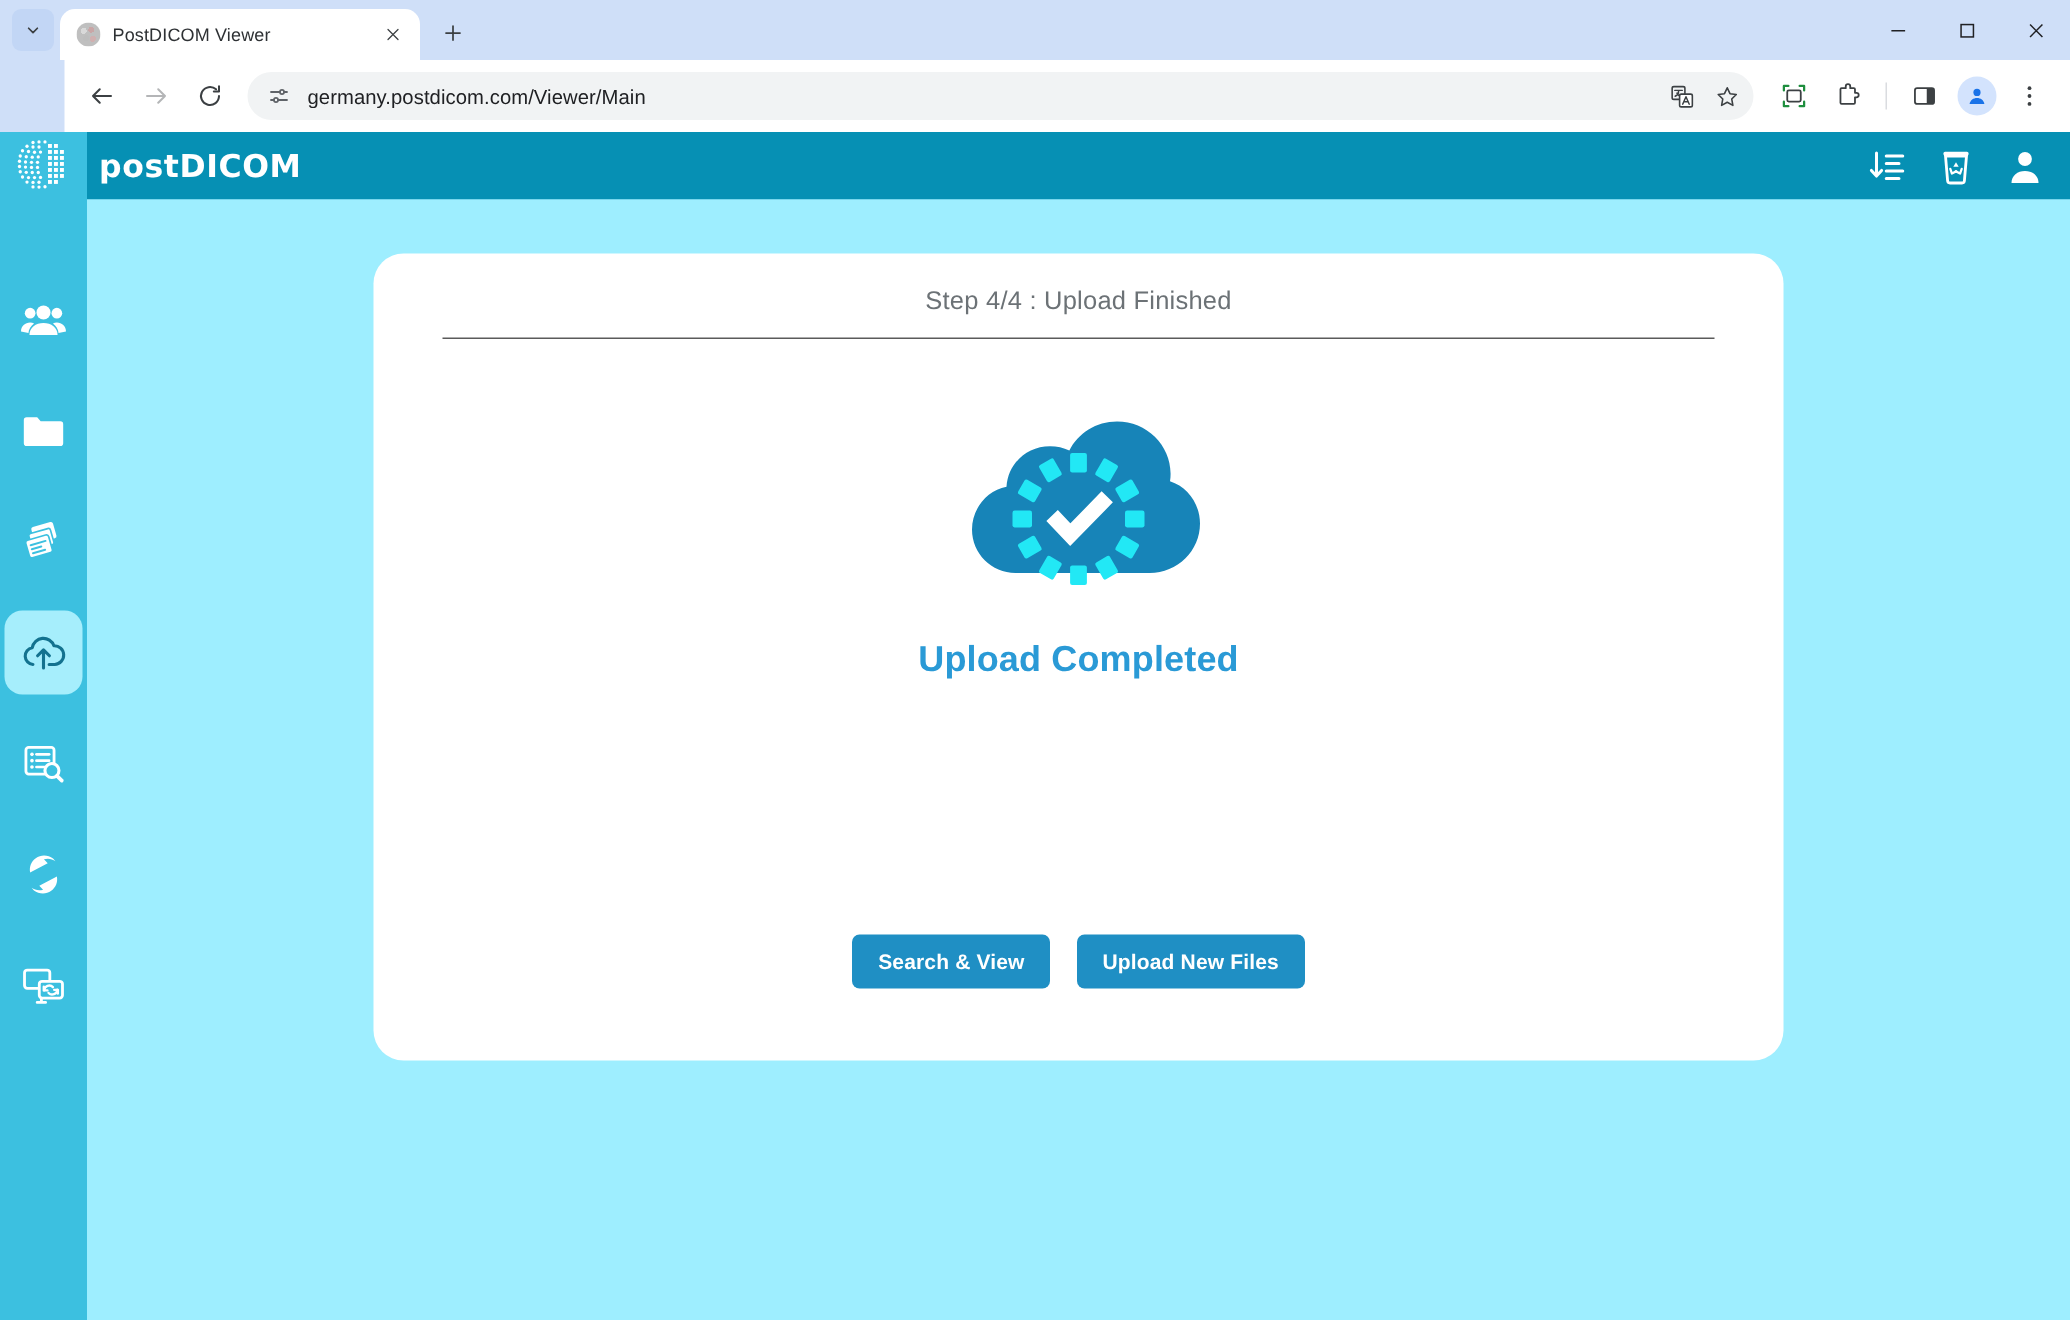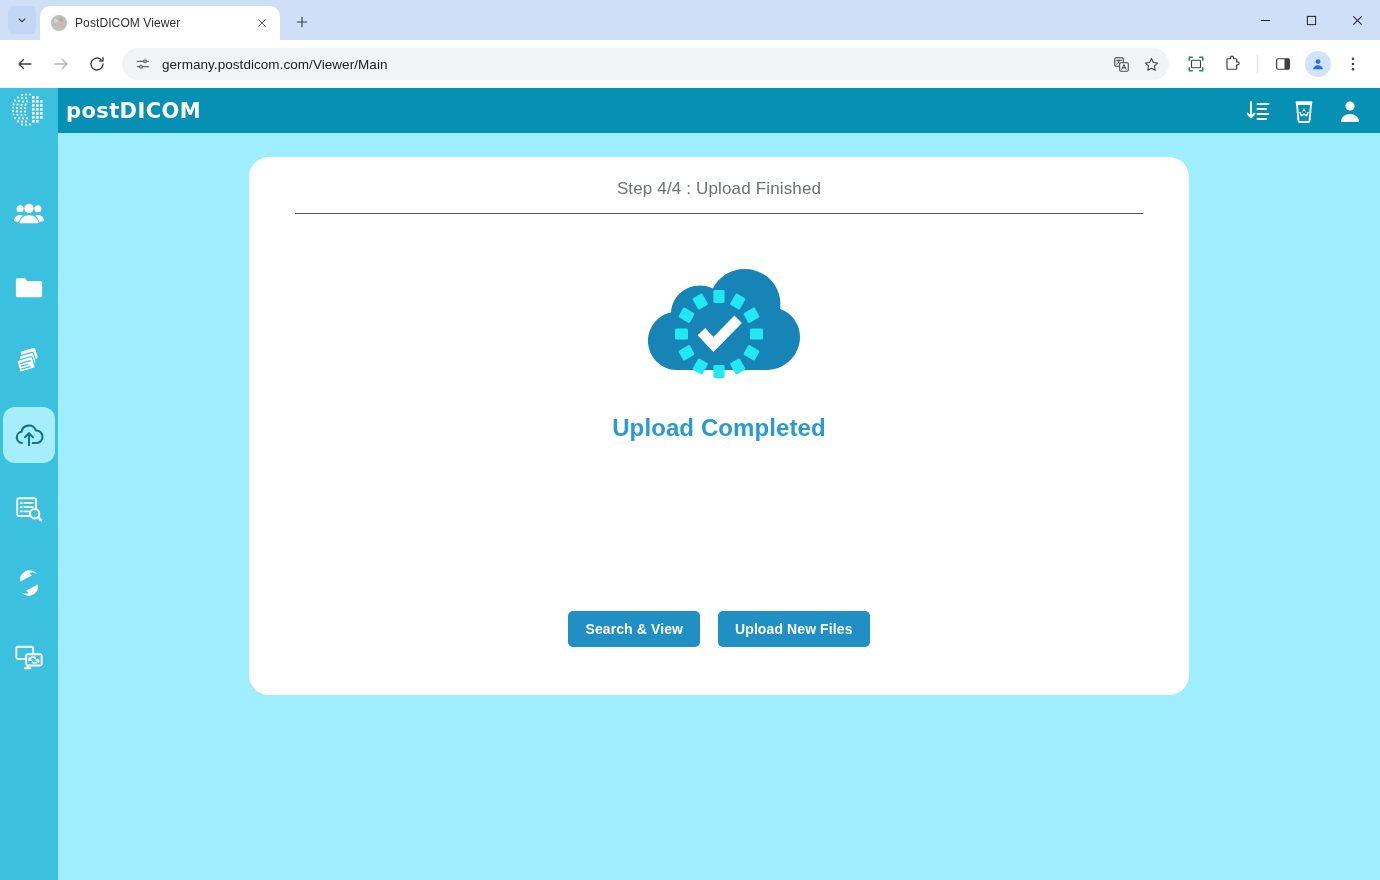--- a/index.html
+++ b/index.html
@@ -101,20 +101,21 @@
 
   
   .toolbar {
     height: 48px;
     background: #ffffff;
     display: flex;
     align-items: center;
     padding: 0 10px 0 8px;
     gap: 2px;
     flex: 0 0 48px;
+    margin-left: 43px;
   }
   .tb-btn {
     width: 34px; height: 34px;
     display: flex; align-items: center; justify-content: center;
     border-radius: 50%;
     cursor: pointer;
     flex: 0 0 34px;
   }
   .tb-btn svg { width: 18px; height: 18px; }
   .tb-btn.disabled svg { opacity: .38; }
@@ -259,21 +260,21 @@
     display: flex; align-items: center; justify-content: center;
     cursor: pointer;
   }
   .hdr-icon svg { width: 26px; height: 26px; }
 
   
   .content {
     flex: 1;
     background: #9eeeff;
     position: relative;
-    padding-top: 24px;
+    padding-top: 36px;
     display: flex;
     justify-content: center;
     align-items: flex-start;
   }
   .card {
     width: 940px;
     height: 538px;
     background: #ffffff;
     border-radius: 20px;
     padding: 22px 46px 0 46px;

